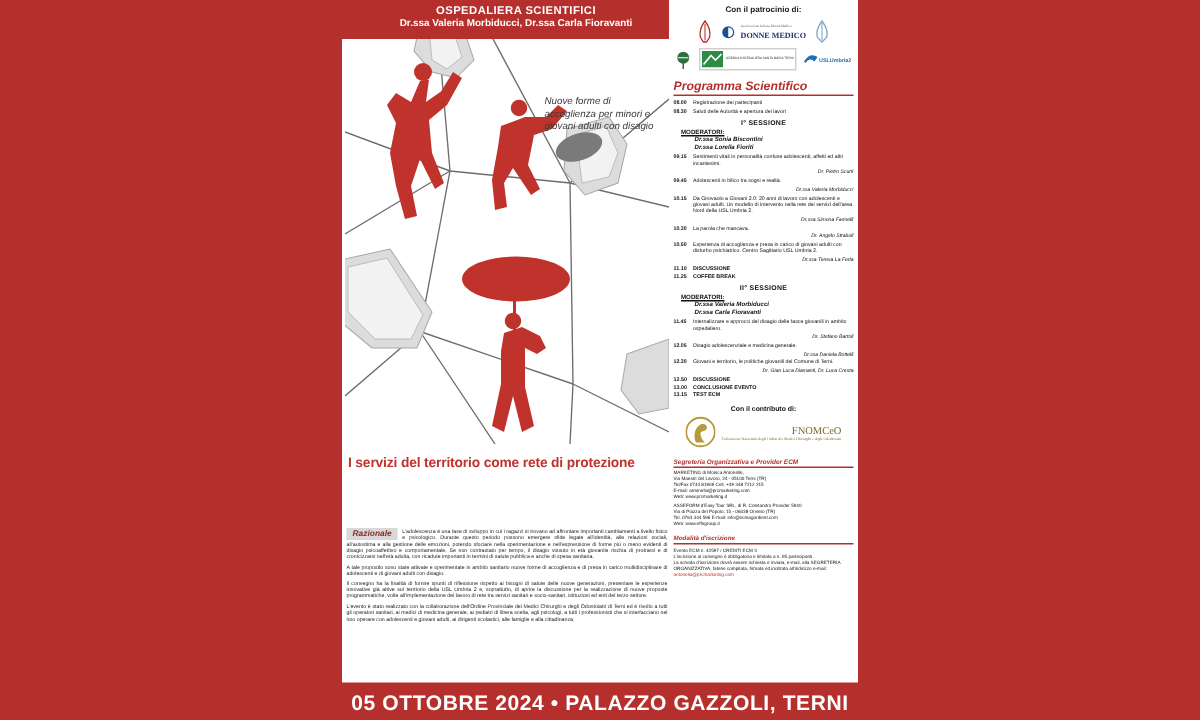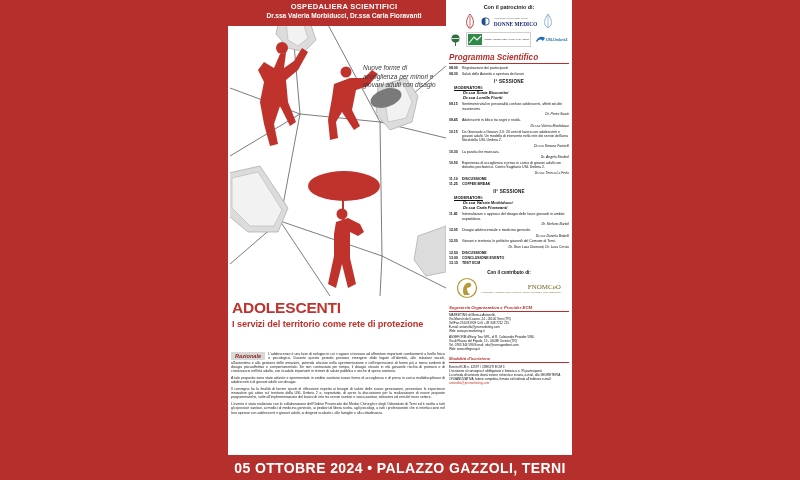--- a/index.html
+++ b/index.html
@@ -168,21 +168,20 @@
       </g>
 
       <g fill="#7a7a7a">
         <ellipse cx="156" cy="72" rx="16" ry="9" transform="rotate(-18 156 72)"></ellipse>
       </g>
     </svg>
     <div class="claim">Nuove forme di accoglienza per minori e giovani adulti con disagio</div>
   </div>
 
   <div class="maintitle">
-    <div class="mt1">ADOLESCENTI</div>
     <div class="mt2">I servizi del territorio come rete di protezione</div>
   </div>
 
   <div class="raz-wrap">
     <div class="raz-head">Razionale</div>
     <div class="raz-body">
       <p>L'adolescenza è una fase di sviluppo in cui i ragazzi si trovano ad affrontare importanti cambiamenti a livello fisico e psicologico. Durante questo periodo possono emergere sfide legate all'identità, alle relazioni sociali, all'autostima e alla gestione delle emozioni, potendo sfociare nella sperimentazione e nell'espressione di forme più o meno evidenti di disagio psicoaffettivo e comportamentale. Se non contrastato per tempo, il disagio vissuto in età giovanile rischia di protrarsi e di cronicizzarsi nell'età adulta, con ricadute importanti in termini di salute pubblica e anche di spesa sanitaria.</p>
       <p>A tale proposito sono state attivate e sperimentate in ambito sanitario nuove forme di accoglienza e di presa in carico multidisciplinare di adolescenti e di giovani adulti con disagio.</p>
       <p>Il convegno ha la finalità di fornire spunti di riflessione rispetto ai bisogni di salute delle nuove generazioni, presentare le esperienze innovative già attive sul territorio della USL Umbria 2 e, soprattutto, di aprire la discussione per la realizzazione di nuove proposte programmatiche, volte all'implementazione del lavoro di rete tra servizi sanitari e socio-sanitari, istituzioni ed enti del terzo settore.</p>
       <p>L'evento è stato realizzato con la collaborazione dell'Ordine Provinciale dei Medici Chirurghi e degli Odontoiatri di Terni ed è rivolto a tutti gli operatori sanitari, ai medici di medicina generale, ai pediatri di libera scelta, agli psicologi, a tutti i professionisti che si interfacciano nel loro operare con adolescenti e giovani adulti, ai dirigenti scolastici, alle famiglie e alla cittadinanza.</p>

